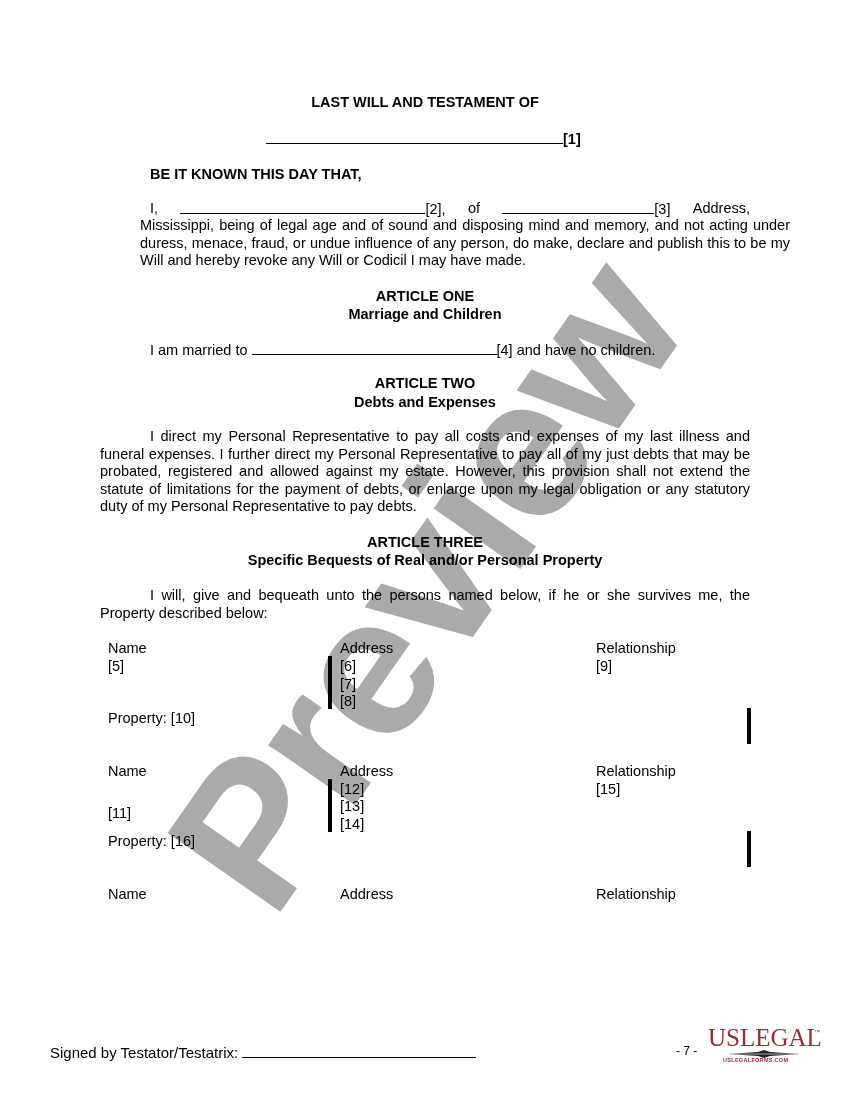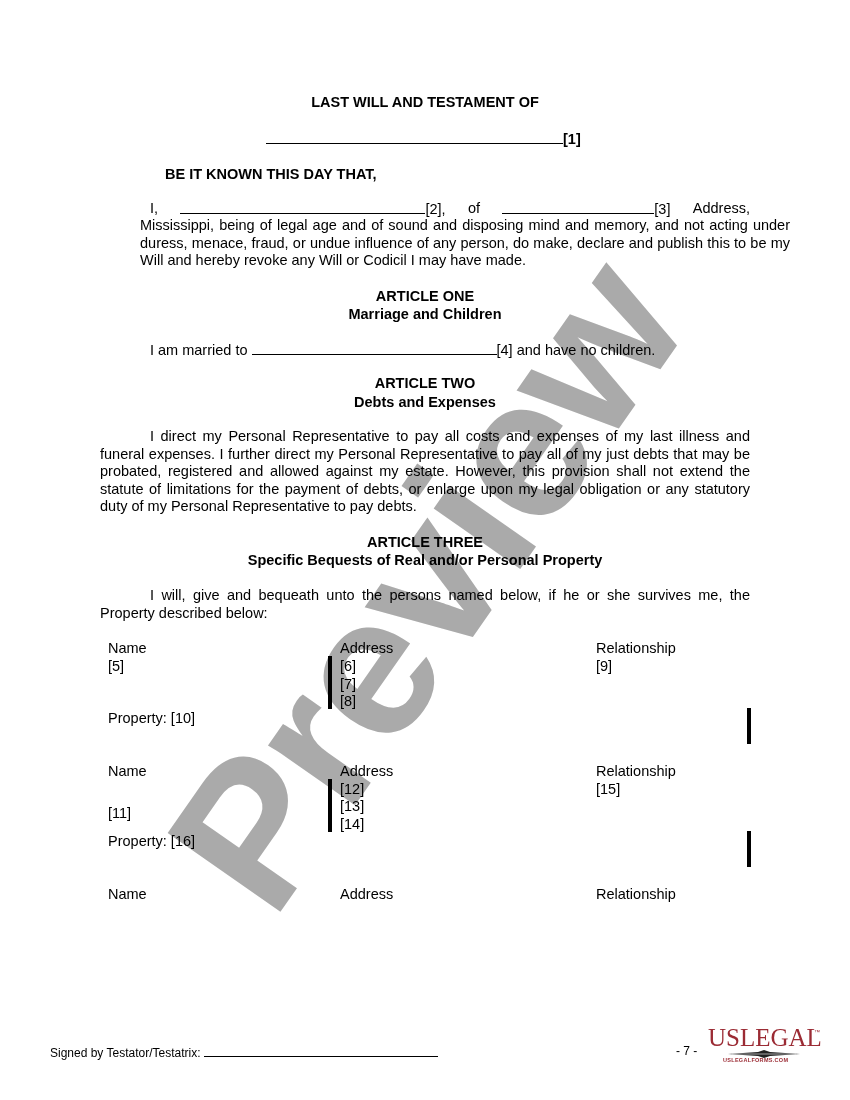--- a/index.html
+++ b/index.html
@@ -43,21 +43,21 @@
   <div class="watermark">Preview</div>
 
   <div class="text-layer">
 
     <div class="abs center bold" style="top:94px;">LAST WILL AND TESTAMENT OF</div>
 
     <div class="abs" style="left:266px; top:130px;">
       <span class="blank" style="width:297px;"></span><span class="bold">[1]</span>
     </div>
 
-    <div class="abs bold" style="left:150px; top:166px;margin-left:15px;">BE IT KNOWN THIS DAY THAT,</div>
+    <div class="abs bold" style="left:150px; top:166px;">BE IT KNOWN THIS DAY THAT,</div>
 
     <div class="abs" style="left:150px; top:200px; width:600px; display:flex; justify-content:space-between;">
       <span>I,</span>
       <span><span class="blank" style="width:245px;"></span><span>[2],</span></span>
       <span>of</span>
       <span><span class="blank" style="width:152px;"></span><span>[3]</span></span>
       <span>Address,</span>
     </div>
     <div class="para" style="top:217px;margin-left:40px;">Mississippi, being of legal age and of sound and disposing mind and memory, and not acting under duress, menace, fraud, or undue influence of any person, do make, declare and publish this to be my Will and hereby revoke any Will or Codicil I may have made.</div>
 
@@ -98,21 +98,21 @@
     <div class="abs" style="left:340px; top:798px;">[13]</div>
     <div class="abs" style="left:340px; top:816px;">[14]</div>
     <div class="abs" style="left:596px; top:781px;">[15]</div>
     <div class="abs" style="left:108px; top:833px;">Property: [16]</div>
     <div class="bar" style="left:747px; top:831px; height:36px;"></div>
 
     <div class="abs" style="left:108px; top:886px;">Name</div>
     <div class="abs" style="left:340px; top:886px;">Address</div>
     <div class="abs" style="left:596px; top:886px;">Relationship</div>
 
-    <div class="abs" style="left:50px; top:1044px; font-size:12px;">
+    <div class="abs" style="left:50px; top:1044px; font-size:15px;">
       <span>Signed by Testator/Testatrix:</span>
       <span class="blank" style="width:234px; height:12px;"></span>
     </div>
     <div class="abs" style="left:676px; top:1044px; font-size:12px;">- 7 -</div>
   </div>
 
   <div class="logo">
     <span class="logo-text">USLEGAL</span>
     <span class="logo-tm">™</span>
     <svg style="position:absolute; left:22px; top:24px;" width="72" height="8" viewBox="0 0 72 8">

